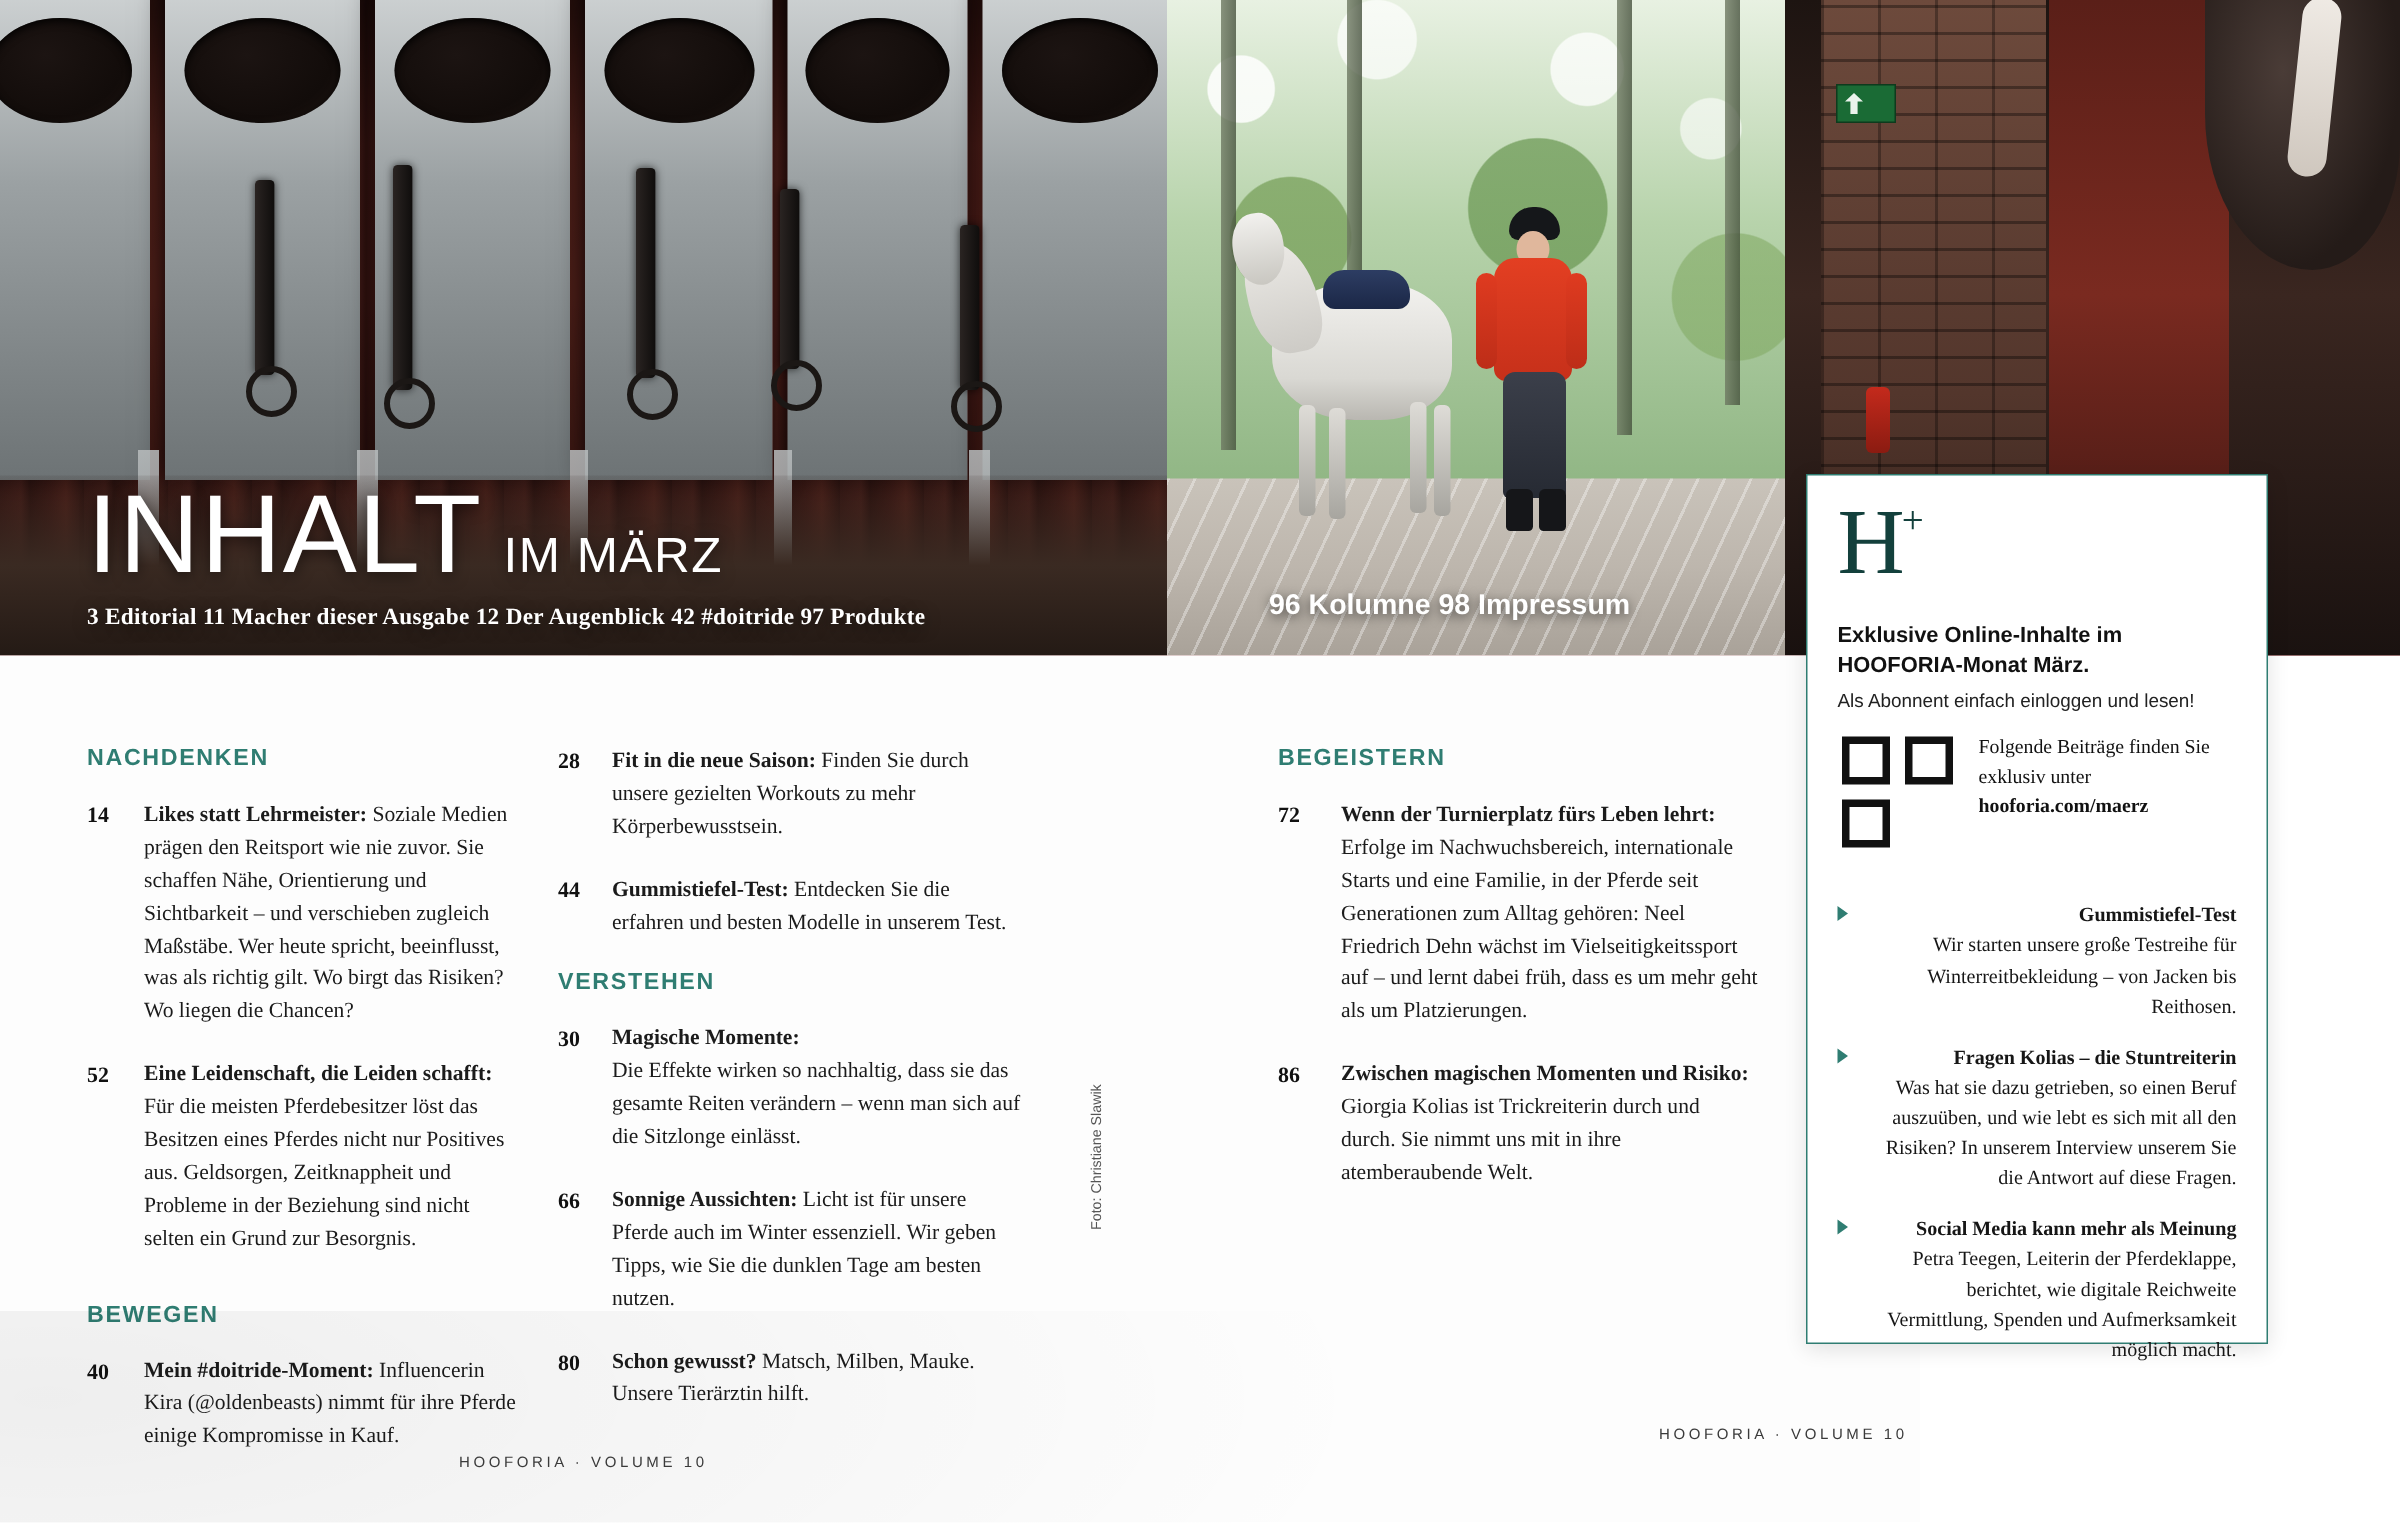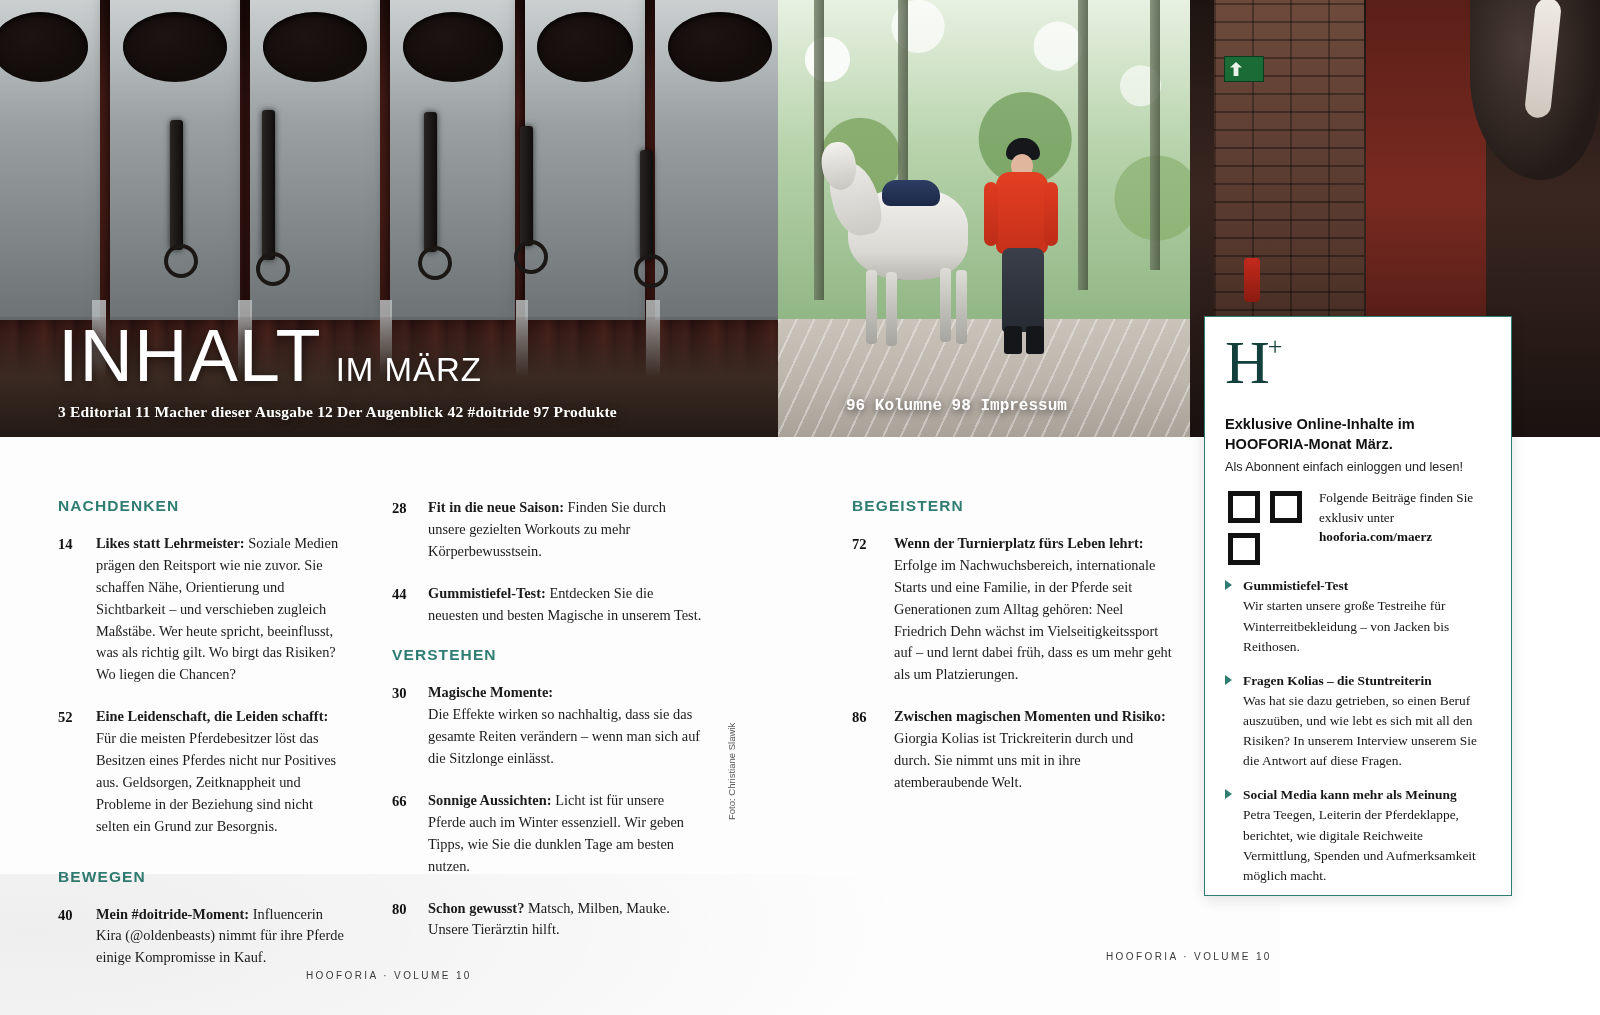--- a/index.html
+++ b/index.html
@@ -278,36 +278,36 @@
     font-size: 15.5px;
     font-weight: 700;
     letter-spacing: .2px;
     white-space: nowrap;
   }
 
   .hero-links-right {
     position: absolute;
     left: 846px; bottom: 22px;
     color: #fff;
-    font-family: Liberation Mono, monospace;
-    font-size: 16px;
+    font-family: Liberation Sans, sans-serif;
+    font-size: 19px;
     font-weight: 700;
     text-shadow: 0 2px 8px rgba(0,0,0,.6);
   }
 
   
   .content {
     position: absolute;
     left: 0; top: 437px;
     width: 1280px; height: 578px;
     background: #fdfdfd;
   }
   .col { position: absolute; top: 60px; }
   .col-1 { left: 58px;  width: 288px; }
-  .col-2 { left: 392px; width: 312px; }
+  .col-2 { left: 372px; width: 312px; }
   .col-3 { left: 852px; width: 320px; }
 
   .section-head {
     font-family: "Liberation Sans", sans-serif;
     font-size: 15.5px;
     font-weight: 700;
     letter-spacing: 1.1px;
     color: #2f7d72;
     margin: 0 0 18px 0;
   }
@@ -410,21 +410,21 @@
     background: #fff;
   }
   .qr-text {
     font-family: "Liberation Serif", serif;
     font-size: 13.2px;
     line-height: 1.45;
     color: #111;
   }
   .qr-text .url { font-weight: 700; }
 
-  .plus-list { margin-top: 8px; }
+  .plus-list { margin-top: 32px; text-align: right; }
   .plus-item {
     position: relative;
     padding-left: 18px;
     margin-bottom: 14px;
     font-size: 13.4px;
     line-height: 1.5;
     color: #161616;
   }
   .plus-item .tri {
     position: absolute;
@@ -577,21 +577,21 @@
   </div>
 
   <div class="col col-2">
     <div class="entry">
       <span class="pg">28</span>
       <b>Fit in die neue Saison:</b><span> Finden Sie durch unsere gezielten Workouts zu mehr Körperbewusstsein.</span>
     </div>
 
     <div class="entry">
       <span class="pg">44</span>
-      <b>Gummistiefel-Test:</b><span> Entdecken Sie die neuesten und besten Magische in unserem Test.</span>
+      <b>Gummistiefel-Test:</b><span> Entdecken Sie die erfahren und besten Modelle in unserem Test.</span>
     </div>
 
     <div class="section-head spacer-head">VERSTEHEN</div>
 
     <div class="entry">
       <span class="pg">30</span>
       <b>Magische Momente:</b><br><span> Die Effekte wirken so nachhaltig, dass sie das gesamte Reiten verändern – wenn man sich auf die Sitzlonge einlässt.</span>
     </div>
 
     <div class="entry">

